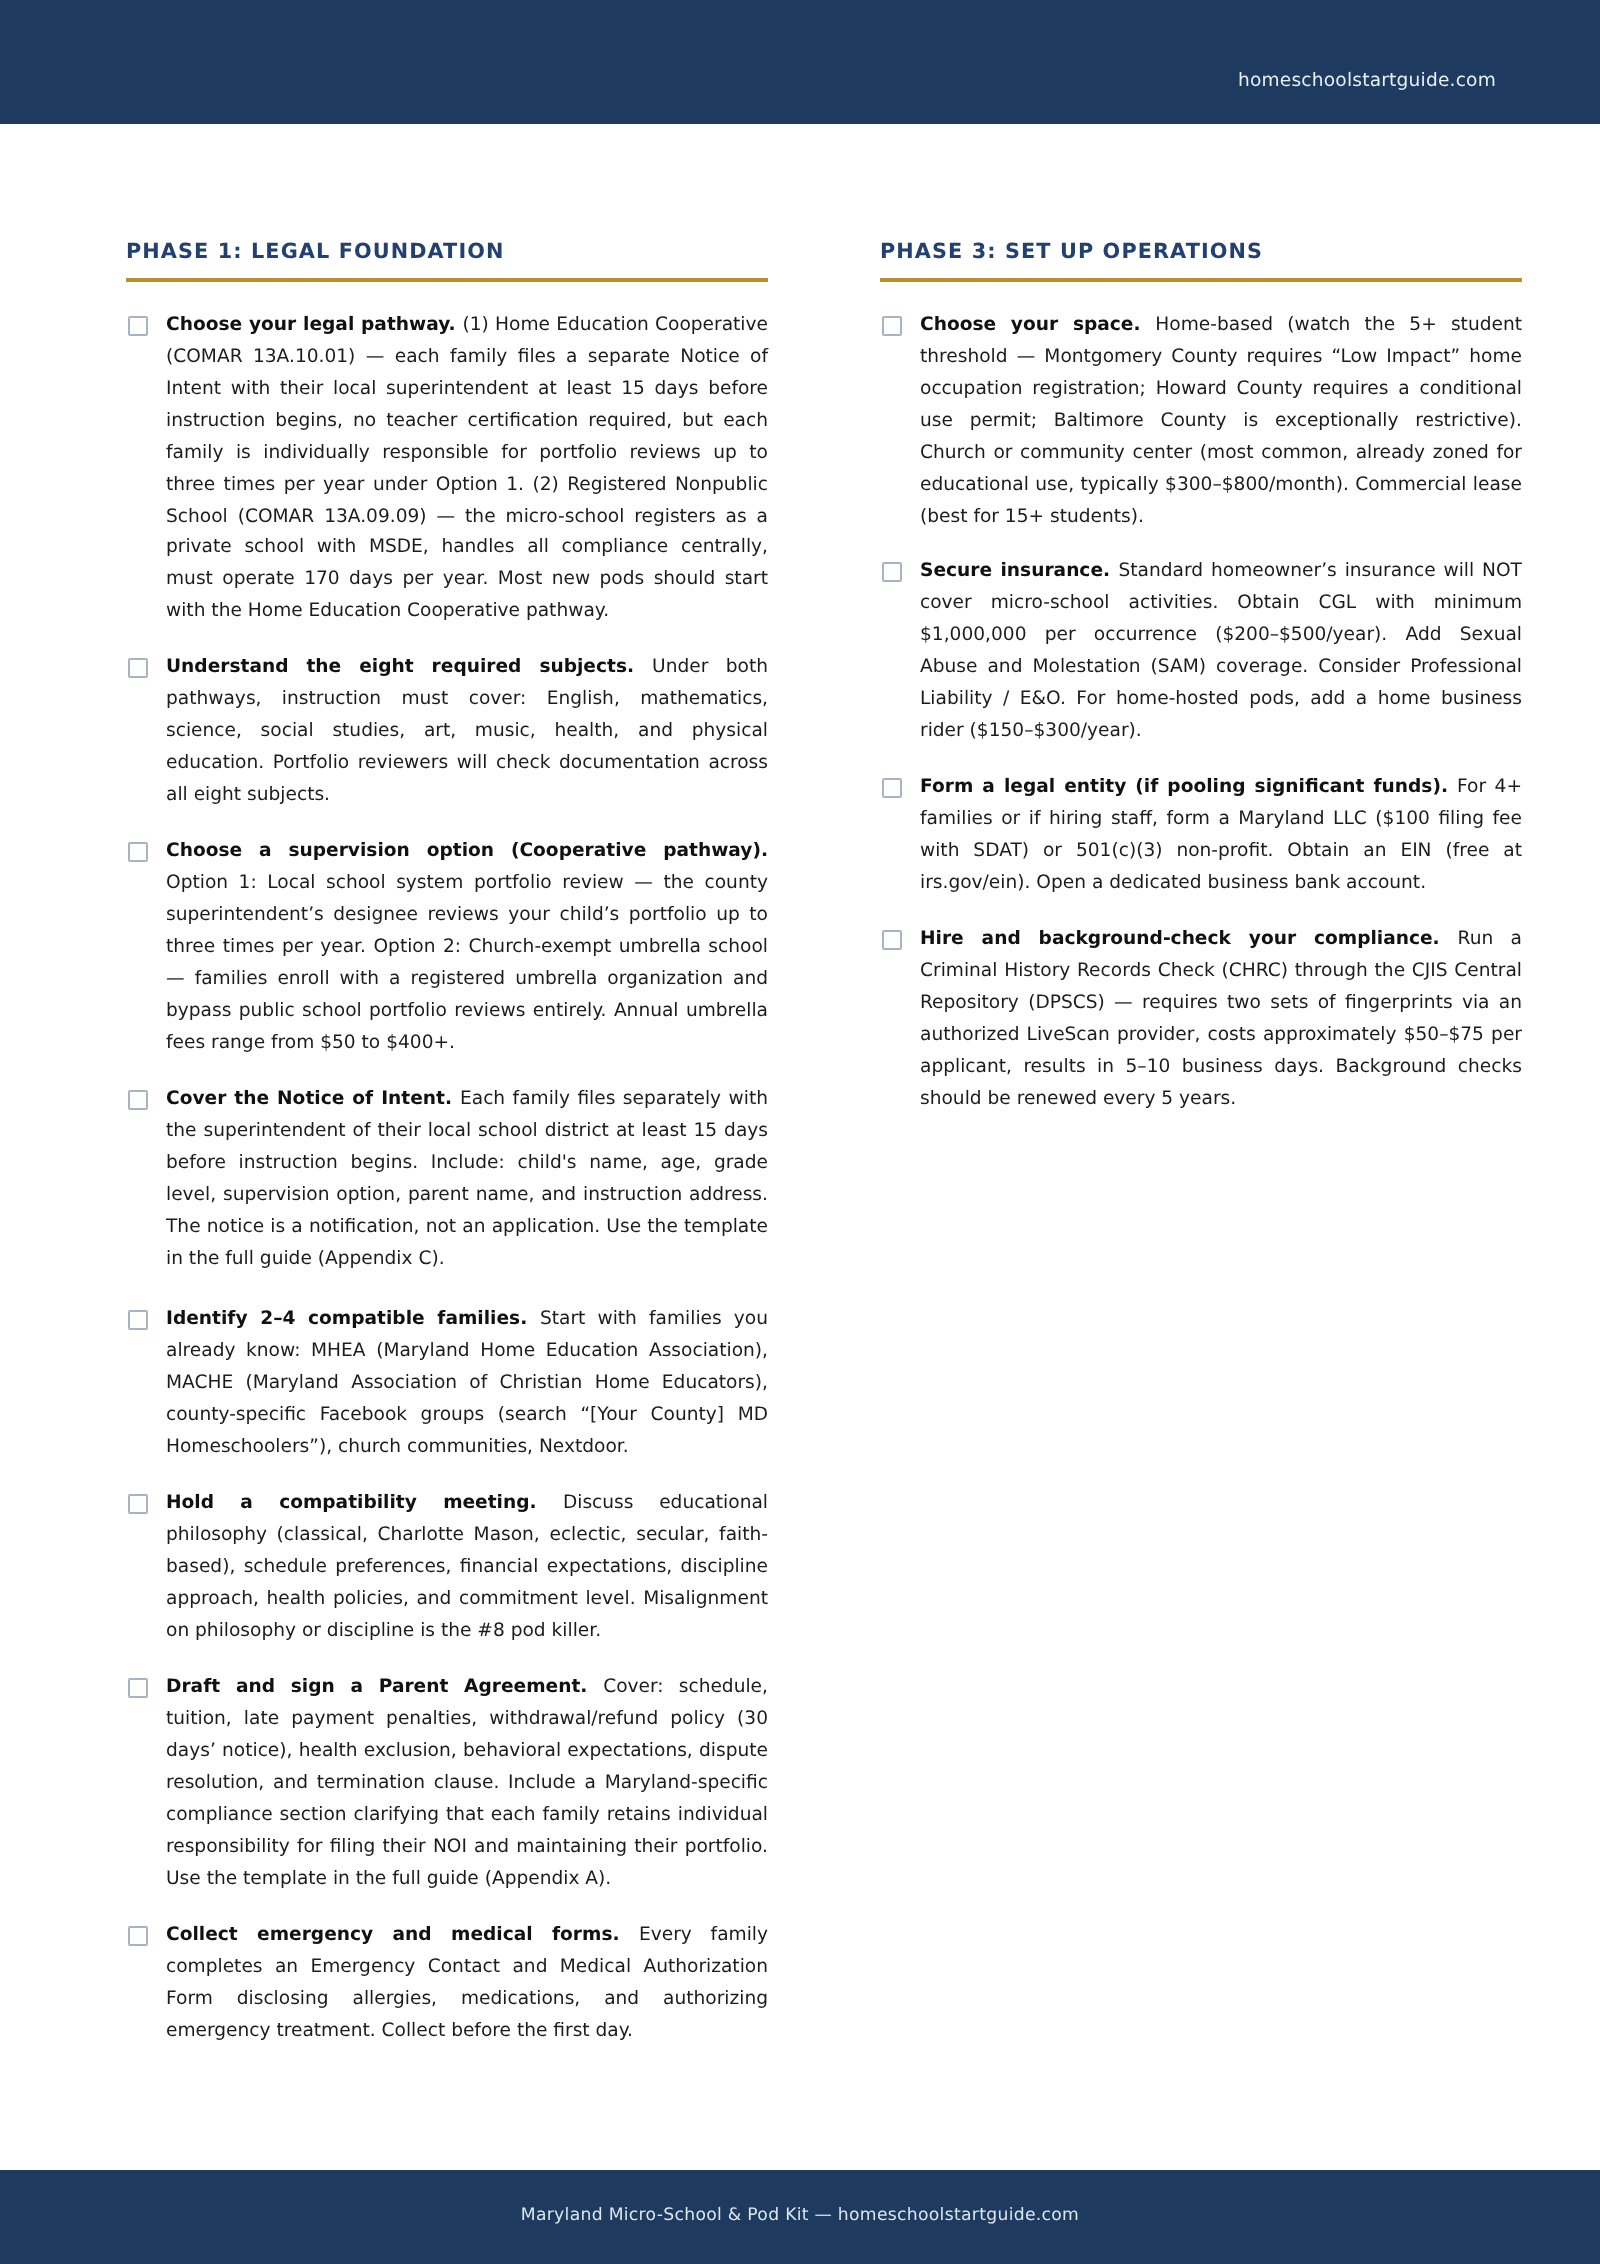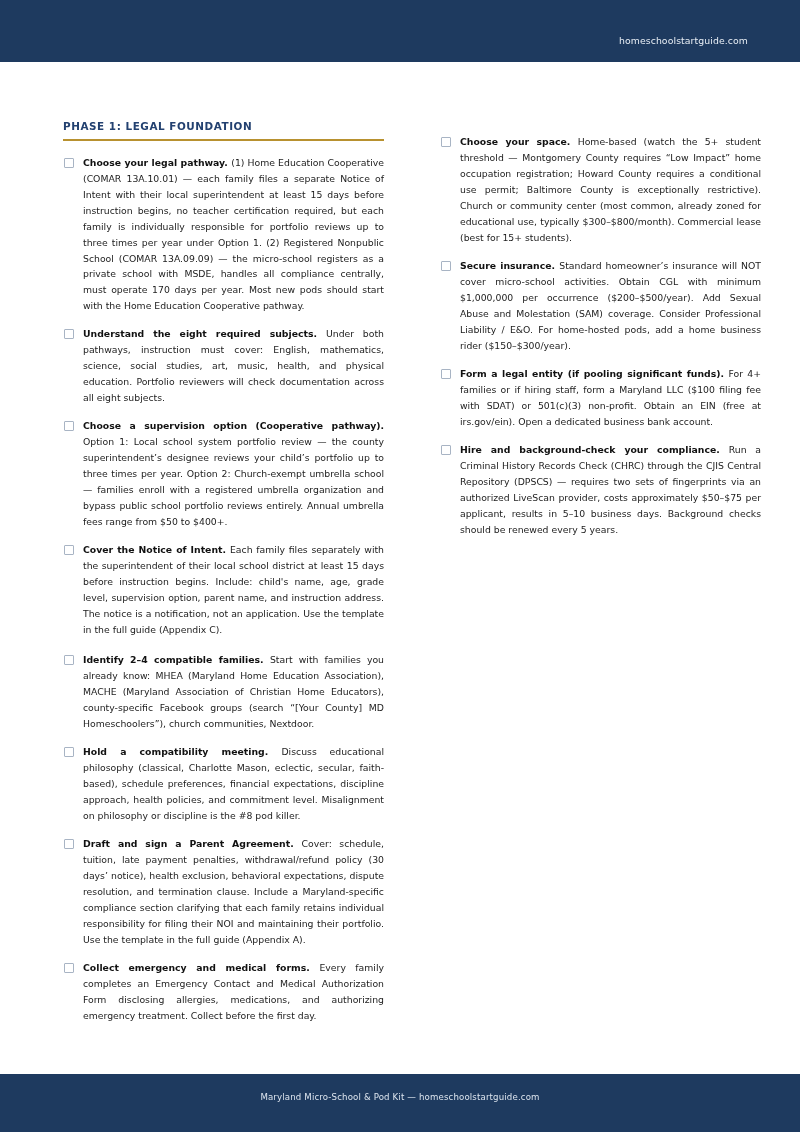--- a/index.html
+++ b/index.html
@@ -132,21 +132,21 @@
   .item-body {
     color: #1c1c1c;
   }
 
   
   .footer-band {
     position: absolute;
     left: 0;
     bottom: 0;
     width: 800px;
-    height: 58px;
+    height: 47px;
     background: #1e3a5f;
   }
   .footer-text {
     position: absolute;
     left: 0;
     right: 0;
     top: 18px;
     text-align: center;
     font-size: 8.6px;
     color: #dde5ef;
@@ -214,20 +214,24 @@
         <li class="item">
           <span class="checkbox"></span>
           <span class="item-title">Collect emergency and medical forms. </span>
           <span class="item-body">Every family completes an Emergency Contact and Medical Authorization Form disclosing allergies, medications,  and authorizing emergency treatment. Collect before the first day.</span>
         </li>
       </ul>
     </div>
 
     <div class="col">
 
+      <div class="phase">
+        <div class="phase-title">PHASE 3: SET UP OPERATIONS</div>
+        <div class="phase-rule"></div>
+      </div>
       <ul class="checklist">
         <li class="item">
           <span class="checkbox"></span>
           <span class="item-title">Choose your space. </span>
           <span class="item-body">Home-based (watch the 5+ student threshold — Montgomery County requires “Low Impact” home occupation registration; Howard County requires a conditional use permit; Baltimore County is exceptionally restrictive). Church or community center (most common, already zoned for educational use, typically $300–$800/month). Commercial lease (best for 15+ students).</span>
         </li>
         <li class="item">
           <span class="checkbox"></span>
           <span class="item-title">Secure insurance. </span>
           <span class="item-body">Standard homeowner’s insurance will NOT cover micro-school activities.   Obtain CGL with minimum $1,000,000 per occurrence ($200–$500/year). Add Sexual Abuse and Molestation (SAM) coverage.   Consider Professional Liability / E&amp;O. For home-hosted pods, add a home business rider ($150–$300/year).</span>

